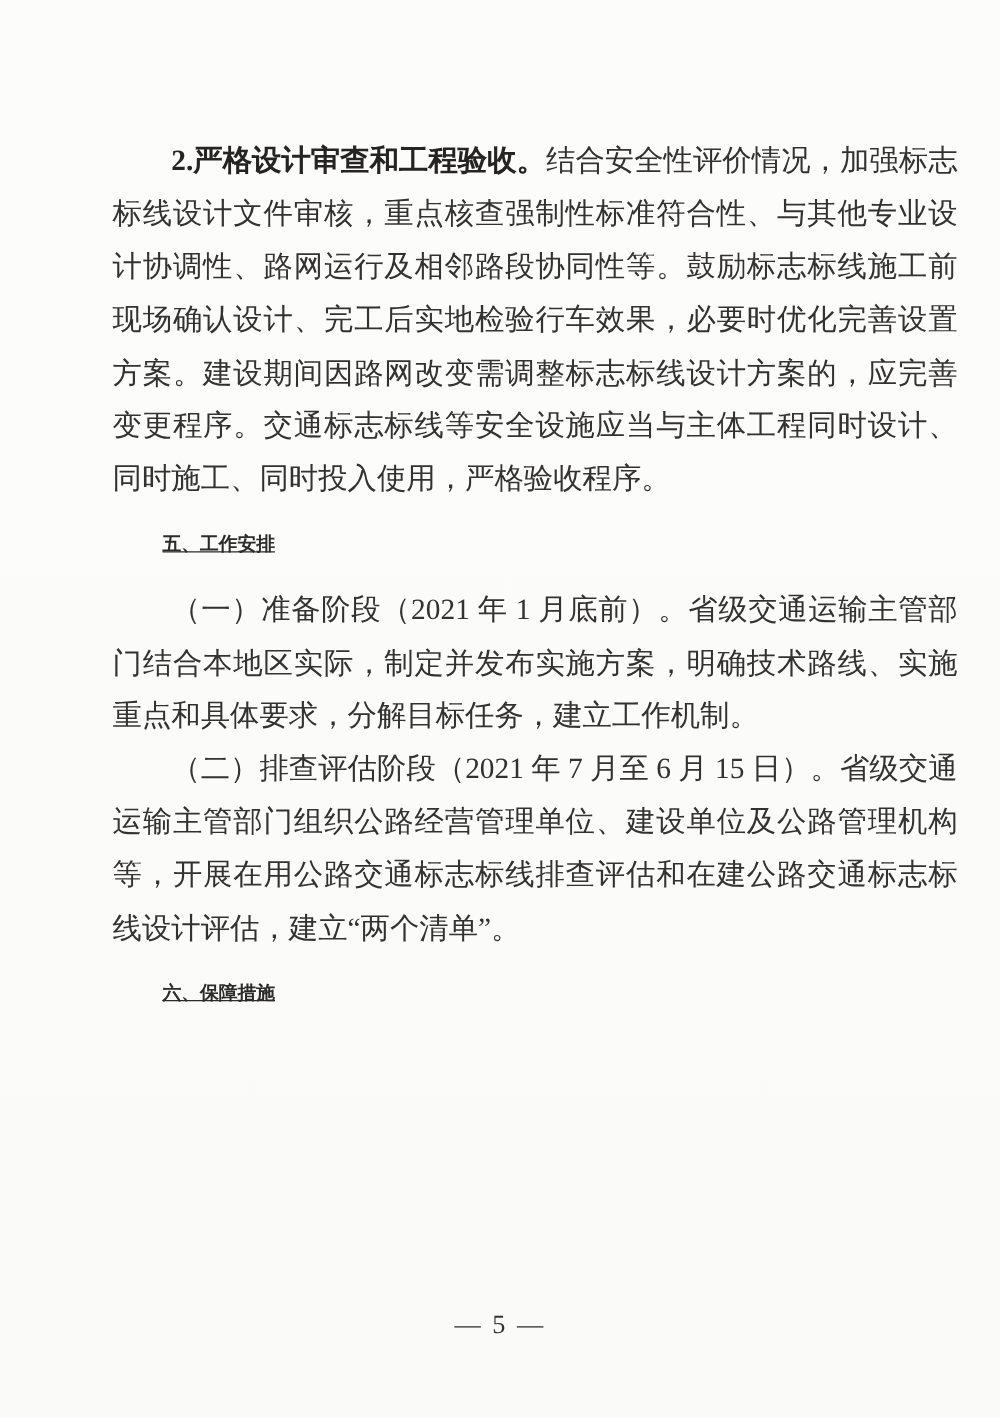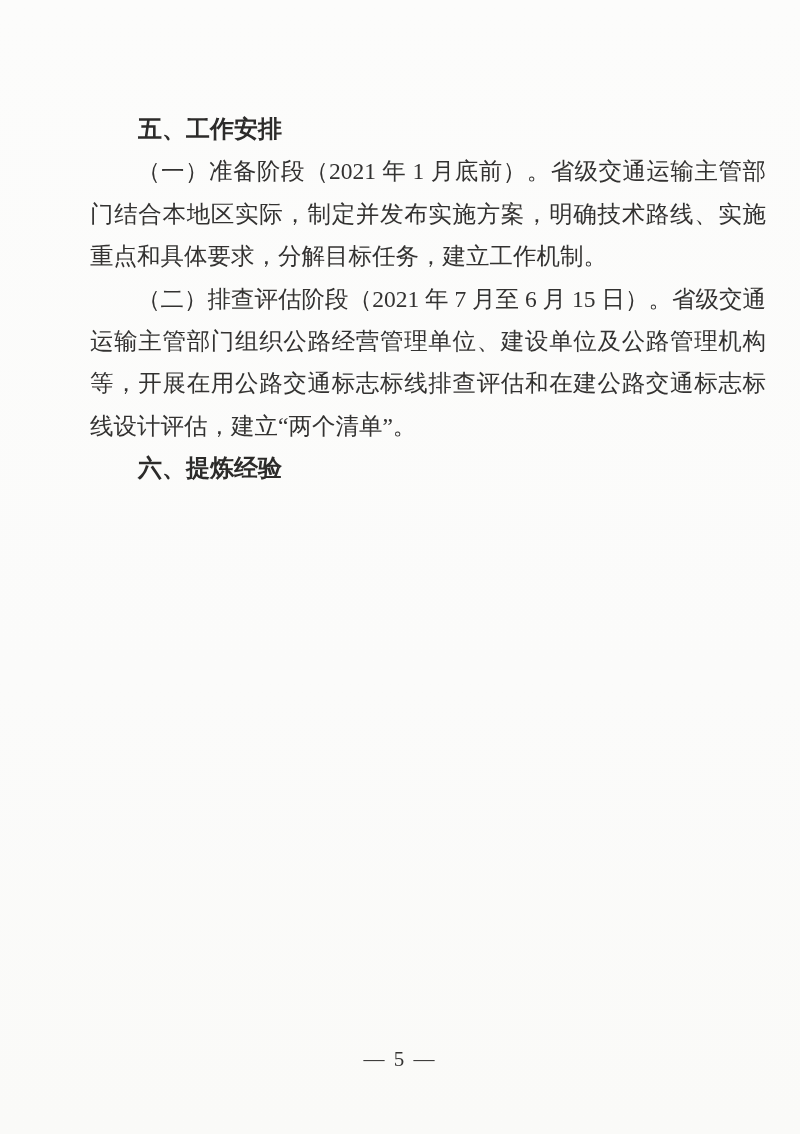--- a/index.html
+++ b/index.html
@@ -28,53 +28,55 @@
     text-align: justify;
     text-justify: inter-ideograph;
     text-indent: 2em;
     color: #333231;
   }
   .para .lead-bold {
     font-weight: bold;
     color: #252423;
   }
   .heading {
-    margin: 0;
-    font-size: 24px;
+    margin: 10px;
+    font-size: 15px;
     line-height: 42.4px;
     text-indent: 2em;
     font-weight: bold;
     font-family: "Liberation Sans", sans-serif;
     color: #2c2b2a;
+    text-decoration: underline;
   }
   .page-number {
     position: absolute;
     left: 0;
     right: 0;
     top: 1044px;
     text-align: center;
     font-size: 21px;
     line-height: 30px;
     color: #333231;
     letter-spacing: 2px;
     font-family: "Liberation Serif", serif;
   }
 </style>
 </head>
 <body>
 
 <div class="page">
   <div class="content">
+    <p class="para"><span class="lead-bold">2.严格设计审查和工程验收。</span><span>结合安全性评价情况，加强标志标线设计文件审核，重点核查强制性标准符合性、与其他专业设计协调性、路网运行及相邻路段协同性等。鼓励标志标线施工前现场确认设计、完工后实地检验行车效果，必要时优化完善设置方案。建设期间因路网改变需调整标志标线设计方案的，应完善变更程序。交通标志标线等安全设施应当与主体工程同时设计、同时施工、同时投入使用，严格验收程序。</span></p>
 
     <p class="heading">五、工作安排</p>
 
     <p class="para"><span>（一）准备阶段（2021 年 1 月底前）。</span><span>省级交通运输主管部门结合本地区实际，制定并发布实施方案，明确技术路线、实施重点和具体要求，分解目标任务，建立工作机制。</span></p>
 
     <p class="para"><span>（二）排查评估阶段（2021 年 7 月至 6 月 15 日）。</span><span>省级交通运输主管部门组织公路经营管理单位、建设单位及公路管理机构等，开展在用公路交通标志标线排查评估和在建公路交通标志标线设计评估，建立“两个清单”。</span></p>
 
 
 
-    <p class="heading">六、提炼经验</p>
+    <p class="heading">六、保障措施</p>
 
   </div>
 
   <div class="page-number">— 5 —</div>
 </div>
 
 </body></html>

